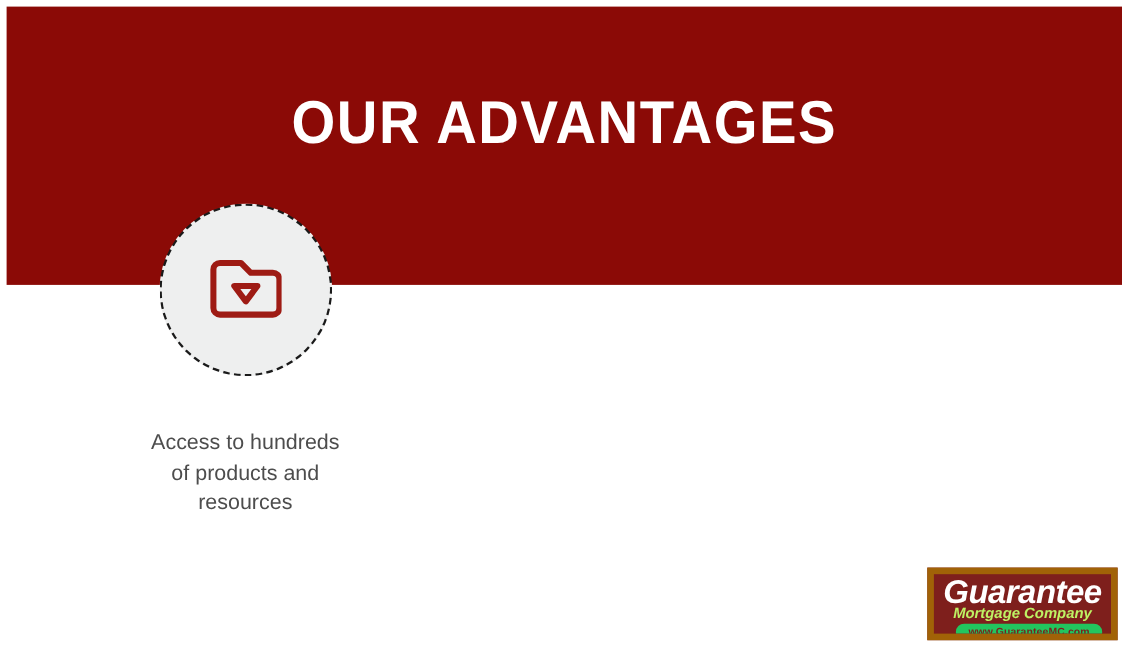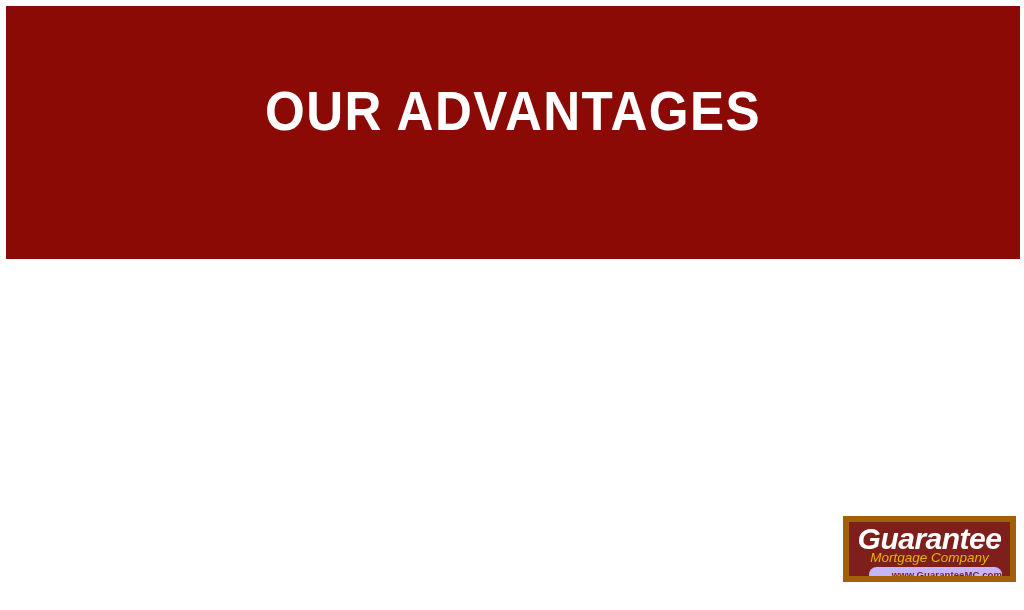--- a/index.html
+++ b/index.html
@@ -121,39 +121,39 @@
     font-style: italic;
     font-size: 30px;
     line-height: 1;
     letter-spacing: -0.5px;
   }
   .logo-sub {
     position: absolute;
     left: 0; right: 0;
     top: 29px;
     text-align: center;
-    color: #eab308;
-    font-family: "Liberation Sans", sans-serif;
-    font-weight: normal;
+    color: #bef264;
+    font-family: "Liberation Sans", sans-serif;
+    font-weight: bold;
     font-style: italic;
     font-size: 13.5px;
     line-height: 1;
     letter-spacing: 0px;
   }
   .logo-url-pill {
     position: absolute;
     left: 20px;
     top: 45px;
     width: 133px;
     height: 15px;
-    background: #c4b5fd;
+    background: #22c55e;
     border-radius: 8px;
     display: flex;
     align-items: center;
-    justify-content: flex-end;
+    justify-content: center;
     text-decoration: underline;
   }
   .logo-url {
     color: #7e1f1c;
     font-family: "Liberation Sans", sans-serif;
     font-weight: bold;
     font-size: 9.5px;
     line-height: 1;
     letter-spacing: 0.1px;
   }
@@ -162,20 +162,35 @@
 <body>
 
 <div id="slide">
 
   <div class="banner">
     <div class="banner-title">OUR ADVANTAGES</div>
   </div>
 
   <div class="columns">
 
+    <div class="column col-1">
+      <div class="circle circle-gray">
+        <span>
+          <svg width="66" height="58" viewBox="0 0 66 58" fill="none">
+            <path d="M4 10 a6 6 0 0 1 6-6 h19 l9 9 h20 a6 6 0 0 1 6 6 v26 a6 6 0 0 1 -6 6 h-48 a6 6 0 0 1 -6 -6 z" stroke="#9e1b14" stroke-width="5.5" stroke-linejoin="round" fill="none"></path>
+            <path d="M23 25 h21 l-10.5 14 z" stroke="#9e1b14" stroke-width="5.5" stroke-linejoin="round" fill="none"></path>
+          </svg>
+        </span>
+      </div>
+      <div class="caption">
+        <span class="line">Access to hundreds</span>
+        <span class="line">of products and</span>
+        <span class="line">resources</span>
+      </div>
+    </div>
 
 
 
   </div>
 
   <div class="logo">
     <div class="logo-name">Guarantee</div>
     <div class="logo-sub">Mortgage Company</div>
     <div class="logo-url-pill">
       <span class="logo-url">www.GuaranteeMC.com</span>

